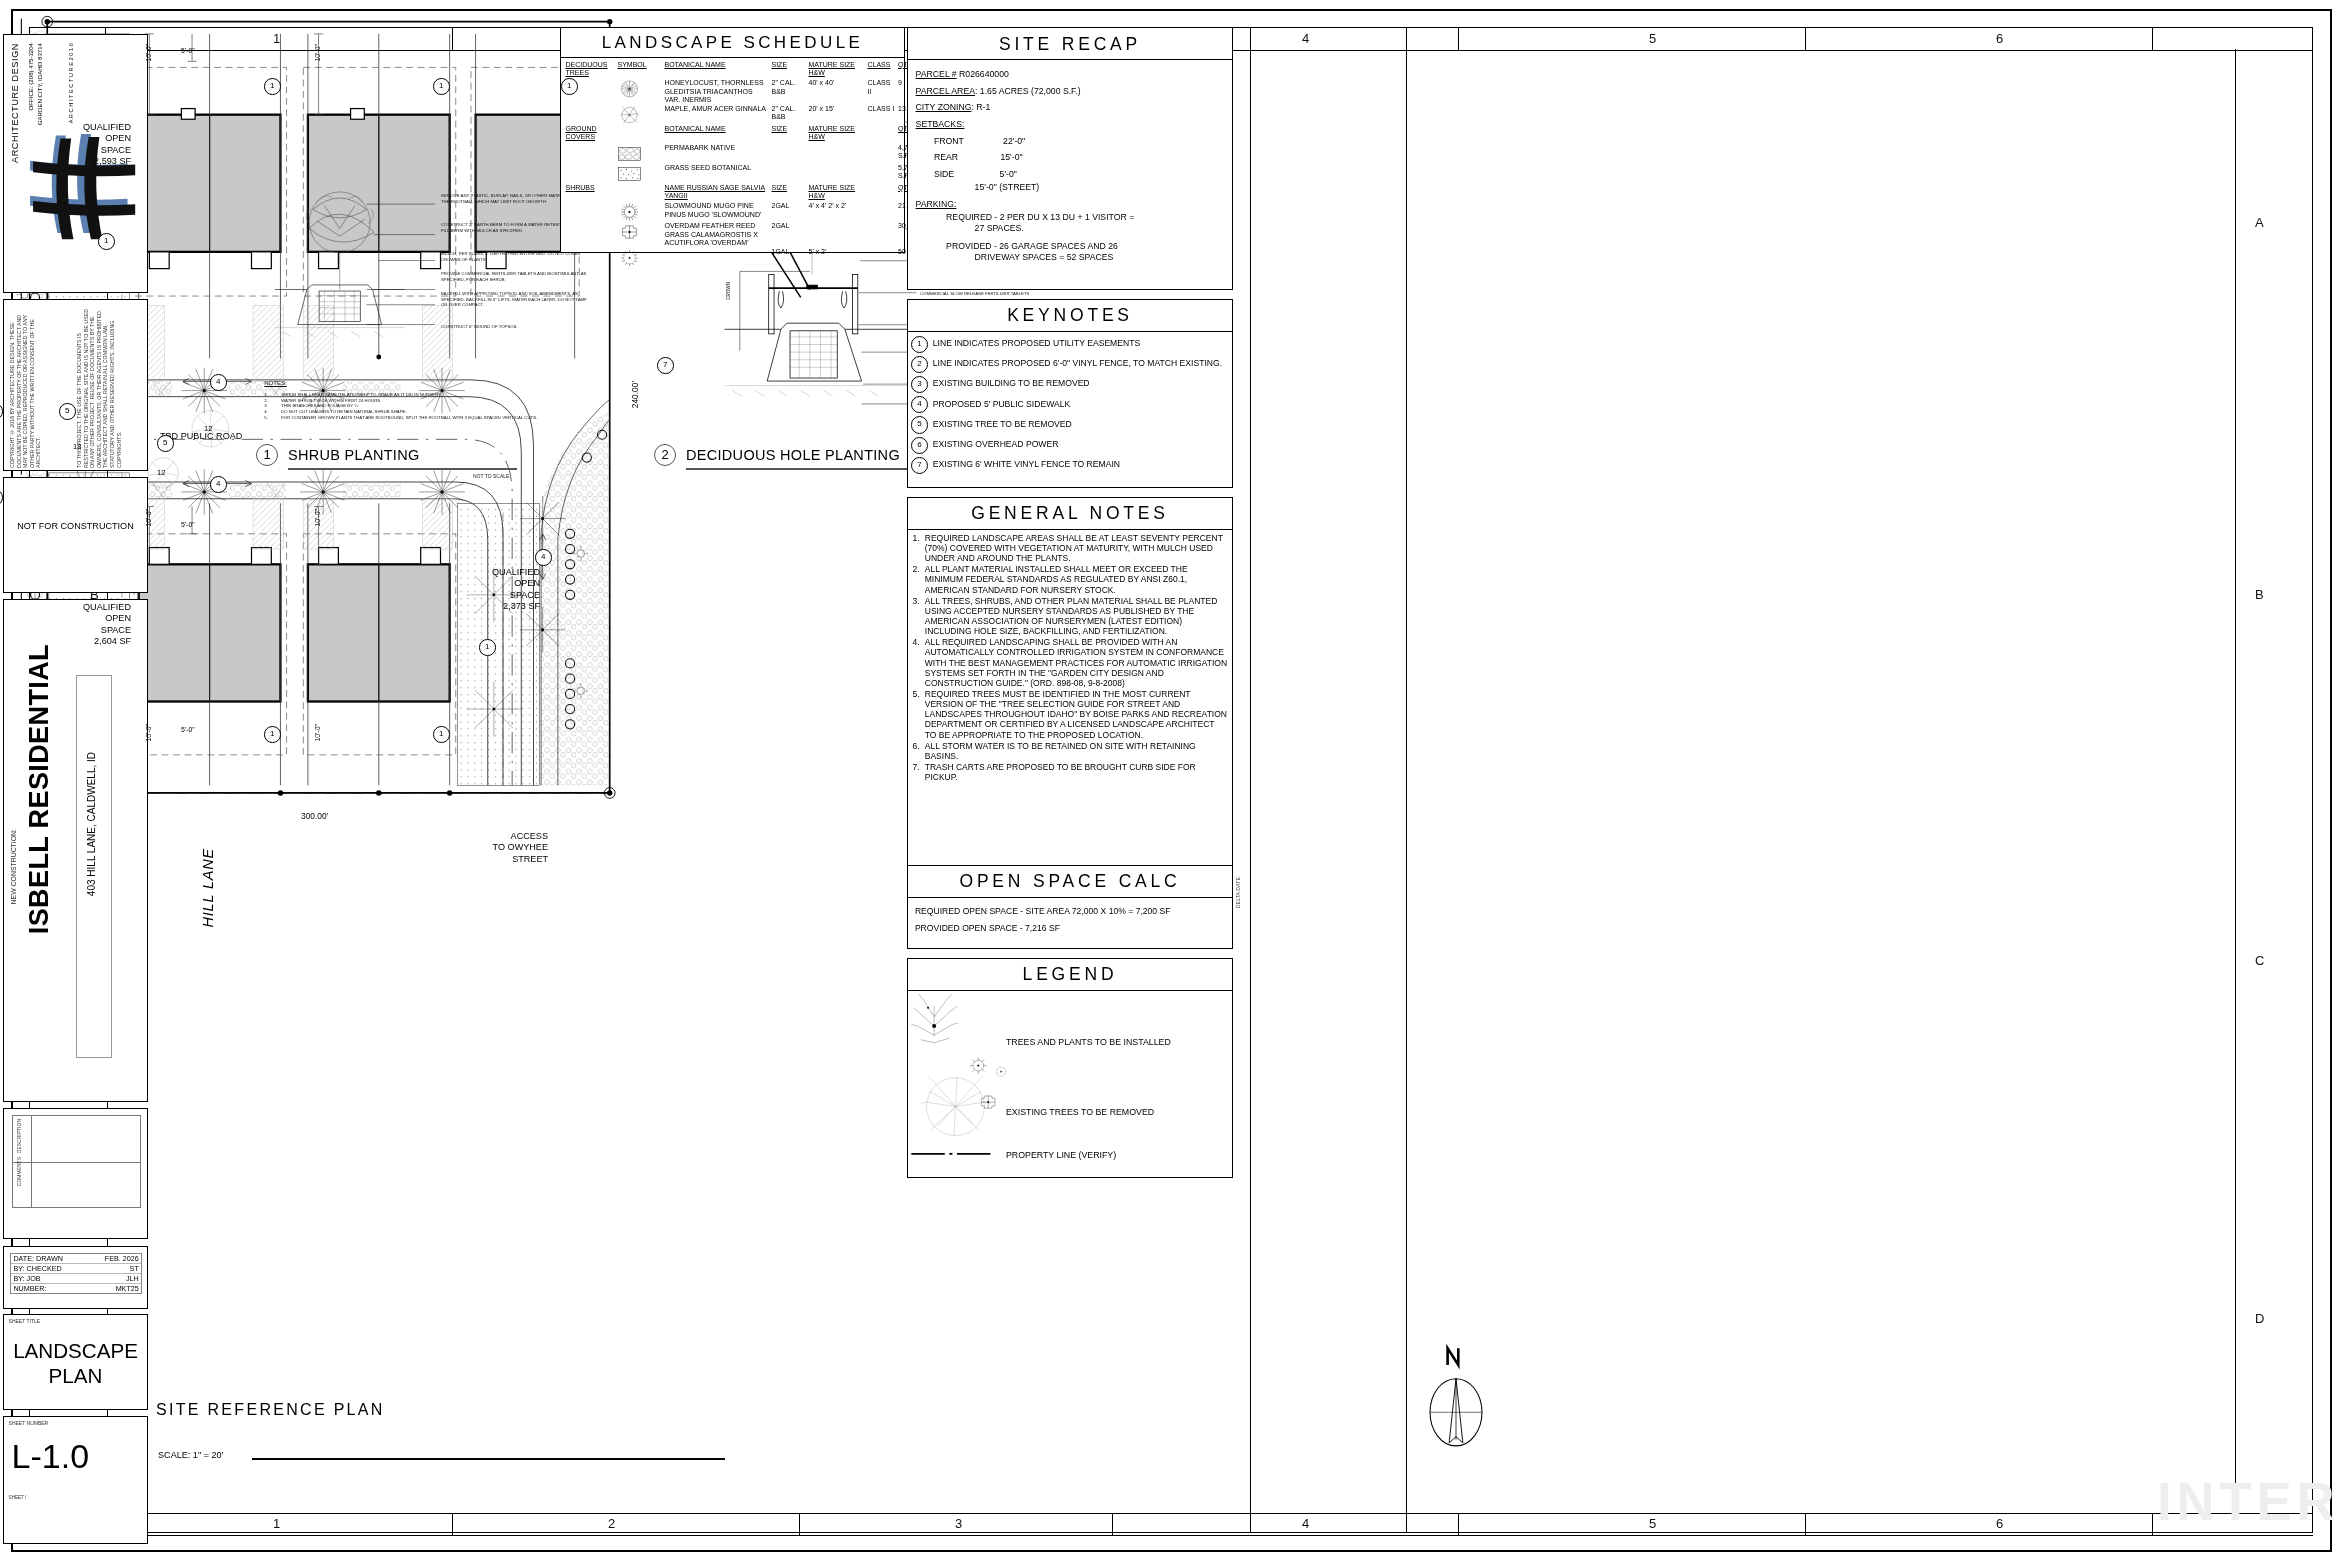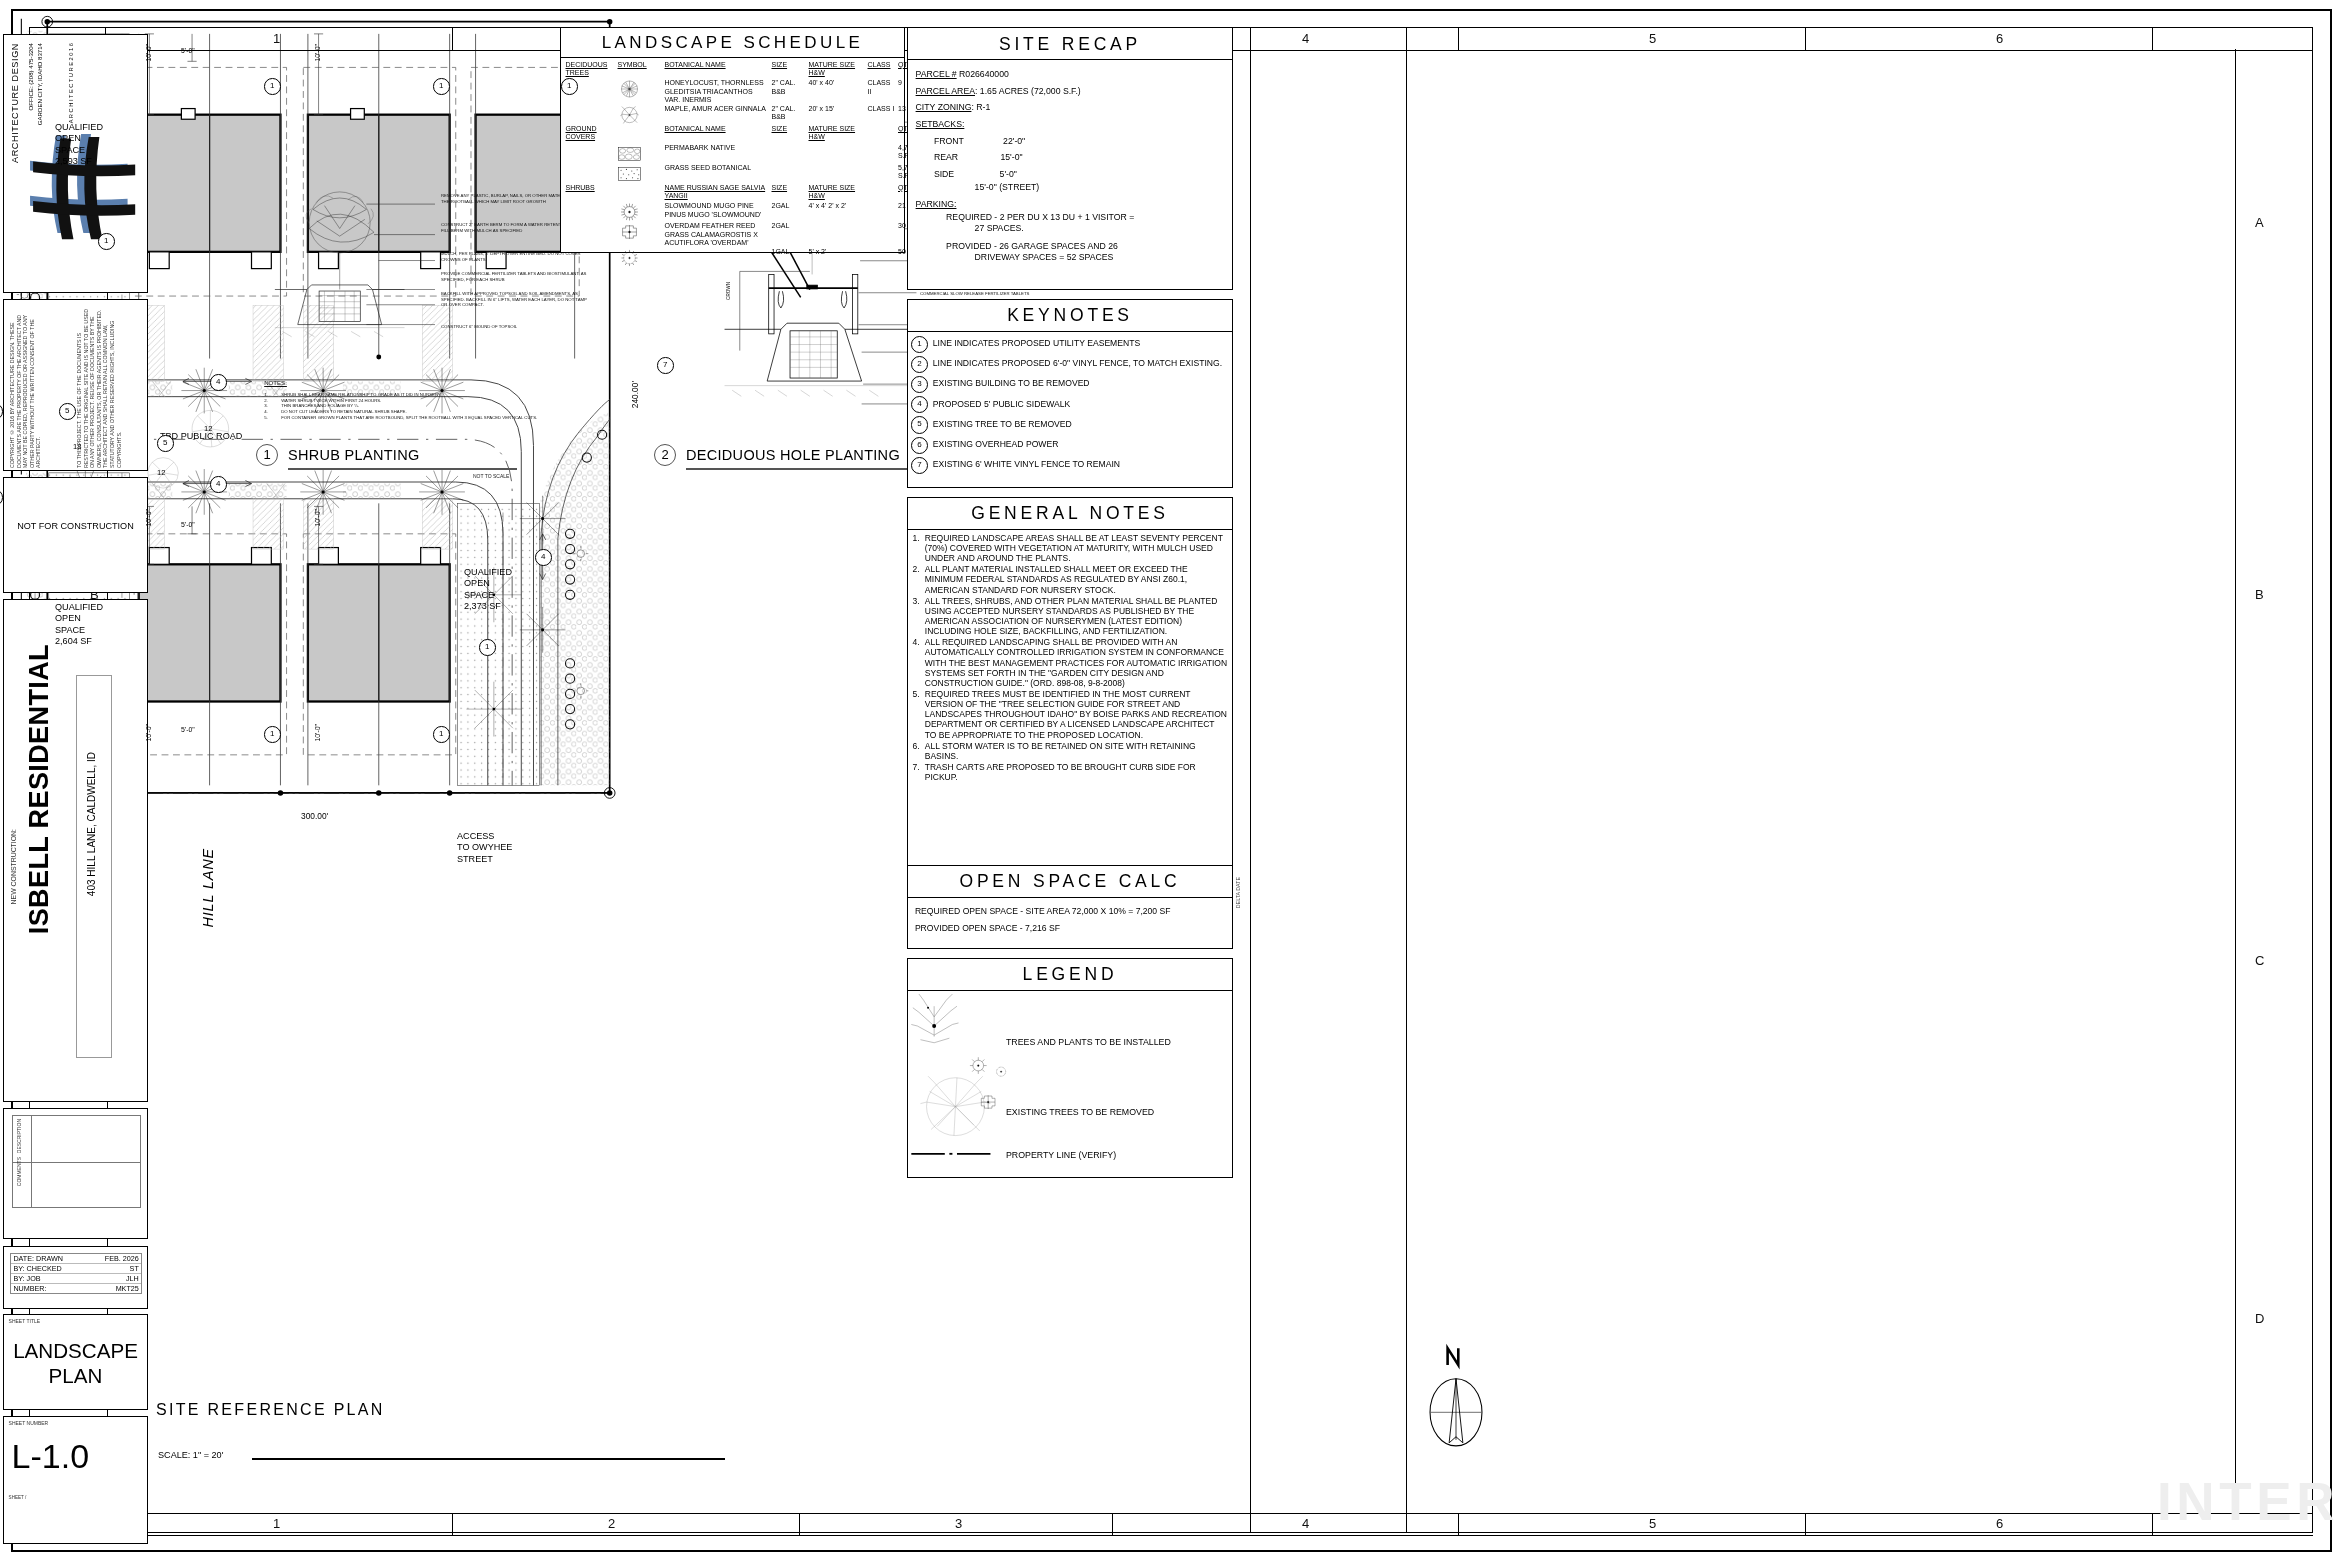--- a/index.html
+++ b/index.html
@@ -75,21 +75,21 @@
   #detail1,#detail2{position:absolute;}
   .note-txt{position:absolute;font-size:4.3px;line-height:1.32;color:#111;}
   .dtitle{position:absolute;font-size:14.5px;letter-spacing:0.3px;}
   .dnum{position:absolute;width:20px;height:20px;border:0.8px solid #555;border-radius:50%;
         text-align:center;line-height:19px;font-size:13px;}
   .dbar{position:absolute;height:1.5px;background:#555;}
   .nts{position:absolute;font-size:5px;color:#222;}
 
   
   #siteplan{left:229px;top:534px;width:1006px;height:900px;}
-  .sp-label{position:absolute;font-size:9.1px;text-align:left;line-height:1.25;}
+  .sp-label{position:absolute;font-size:9.1px;text-align:right;line-height:1.25;}
   .sp-small{position:absolute;font-size:7.6px;}
   .bubble{position:absolute;width:14.5px;height:14.5px;border:0.8px solid #000;border-radius:50%;
           font-size:8px;text-align:center;line-height:13.7px;background:#fff;}
 
   #siteref-title{position:absolute;left:156px;top:1401px;font-size:16px;letter-spacing:2.3px;}
   #scale-lbl{position:absolute;left:158px;top:1450px;font-size:9.1px;}
   #scale-bar{position:absolute;left:252px;top:1458px;width:473px;height:2.3px;background:#000;}
 
   
   .north-wrap{position:absolute;}

